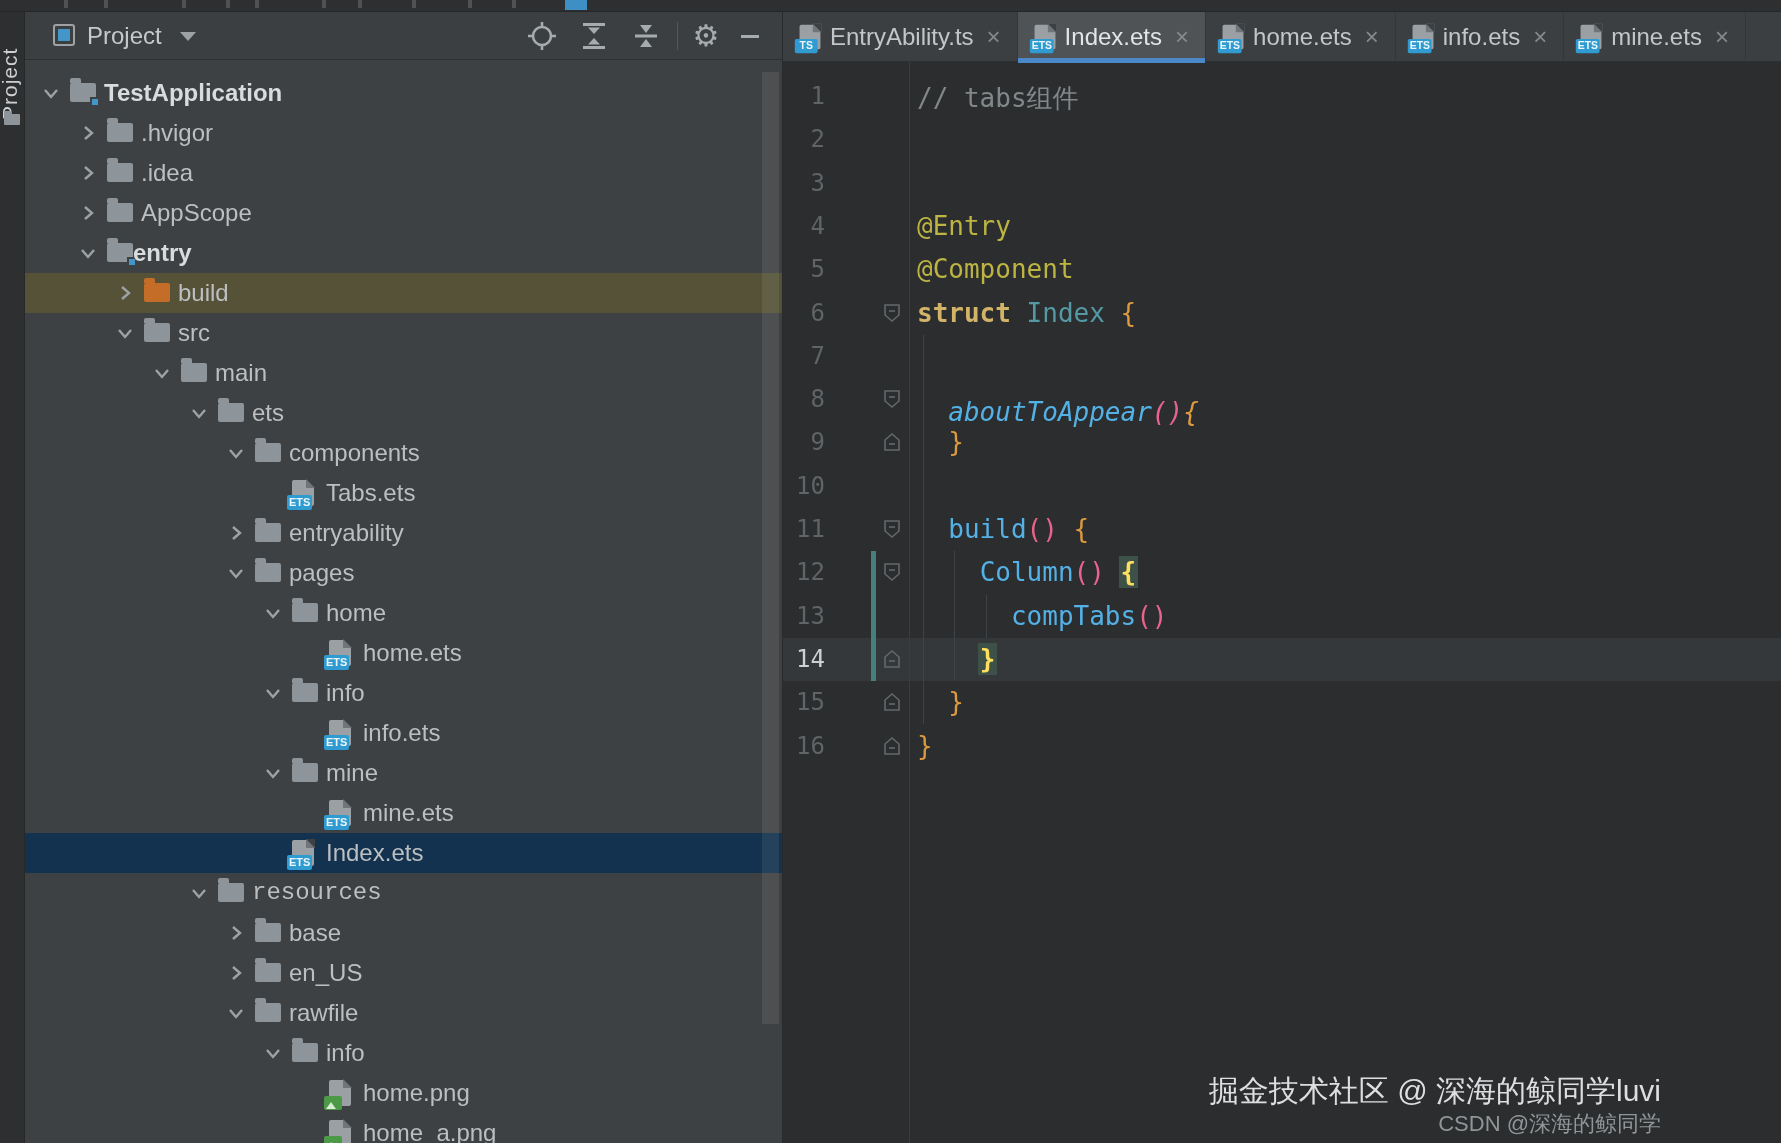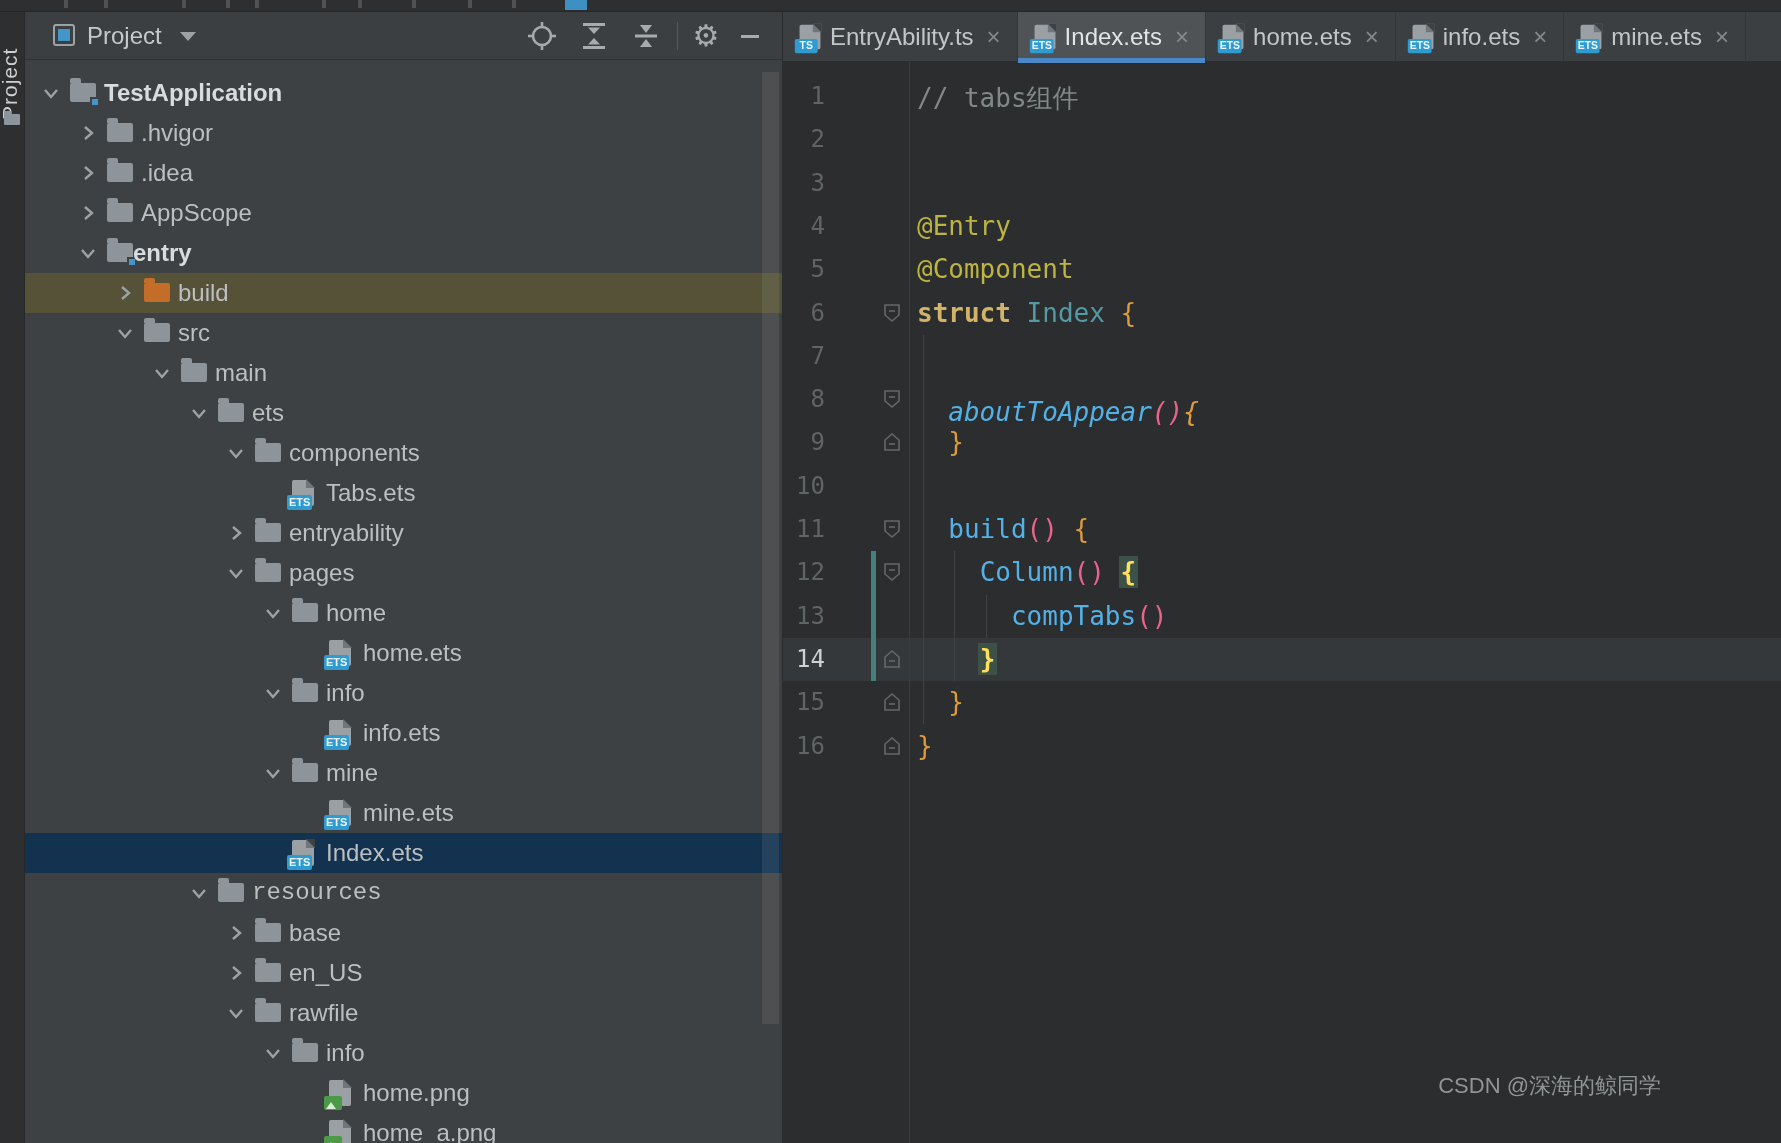--- a/index.html
+++ b/index.html
@@ -565,14 +565,15 @@
         <svg width="22" height="22" viewBox="0 0 22 22">
           <polygon points="4,19 18,19 18,9 11,3 4,9" fill="none" stroke="#63686b" stroke-width="1.6"></polygon>
           <line x1="8" y1="13" x2="14" y2="13" stroke="#63686b" stroke-width="1.6"></line>
         </svg>
       </div>
       <div class="cline" style="top: 668.5px;"><span class="tk-b">}</span></div>
     </div>
 </div>
 
 <div id="watermark">
+  <div id="wm1">掘金技术社区 @ 深海的鲸同学luvi</div>
   <div id="wm2">CSDN @深海的鲸同学</div>
 </div>
 
 </body></html>

